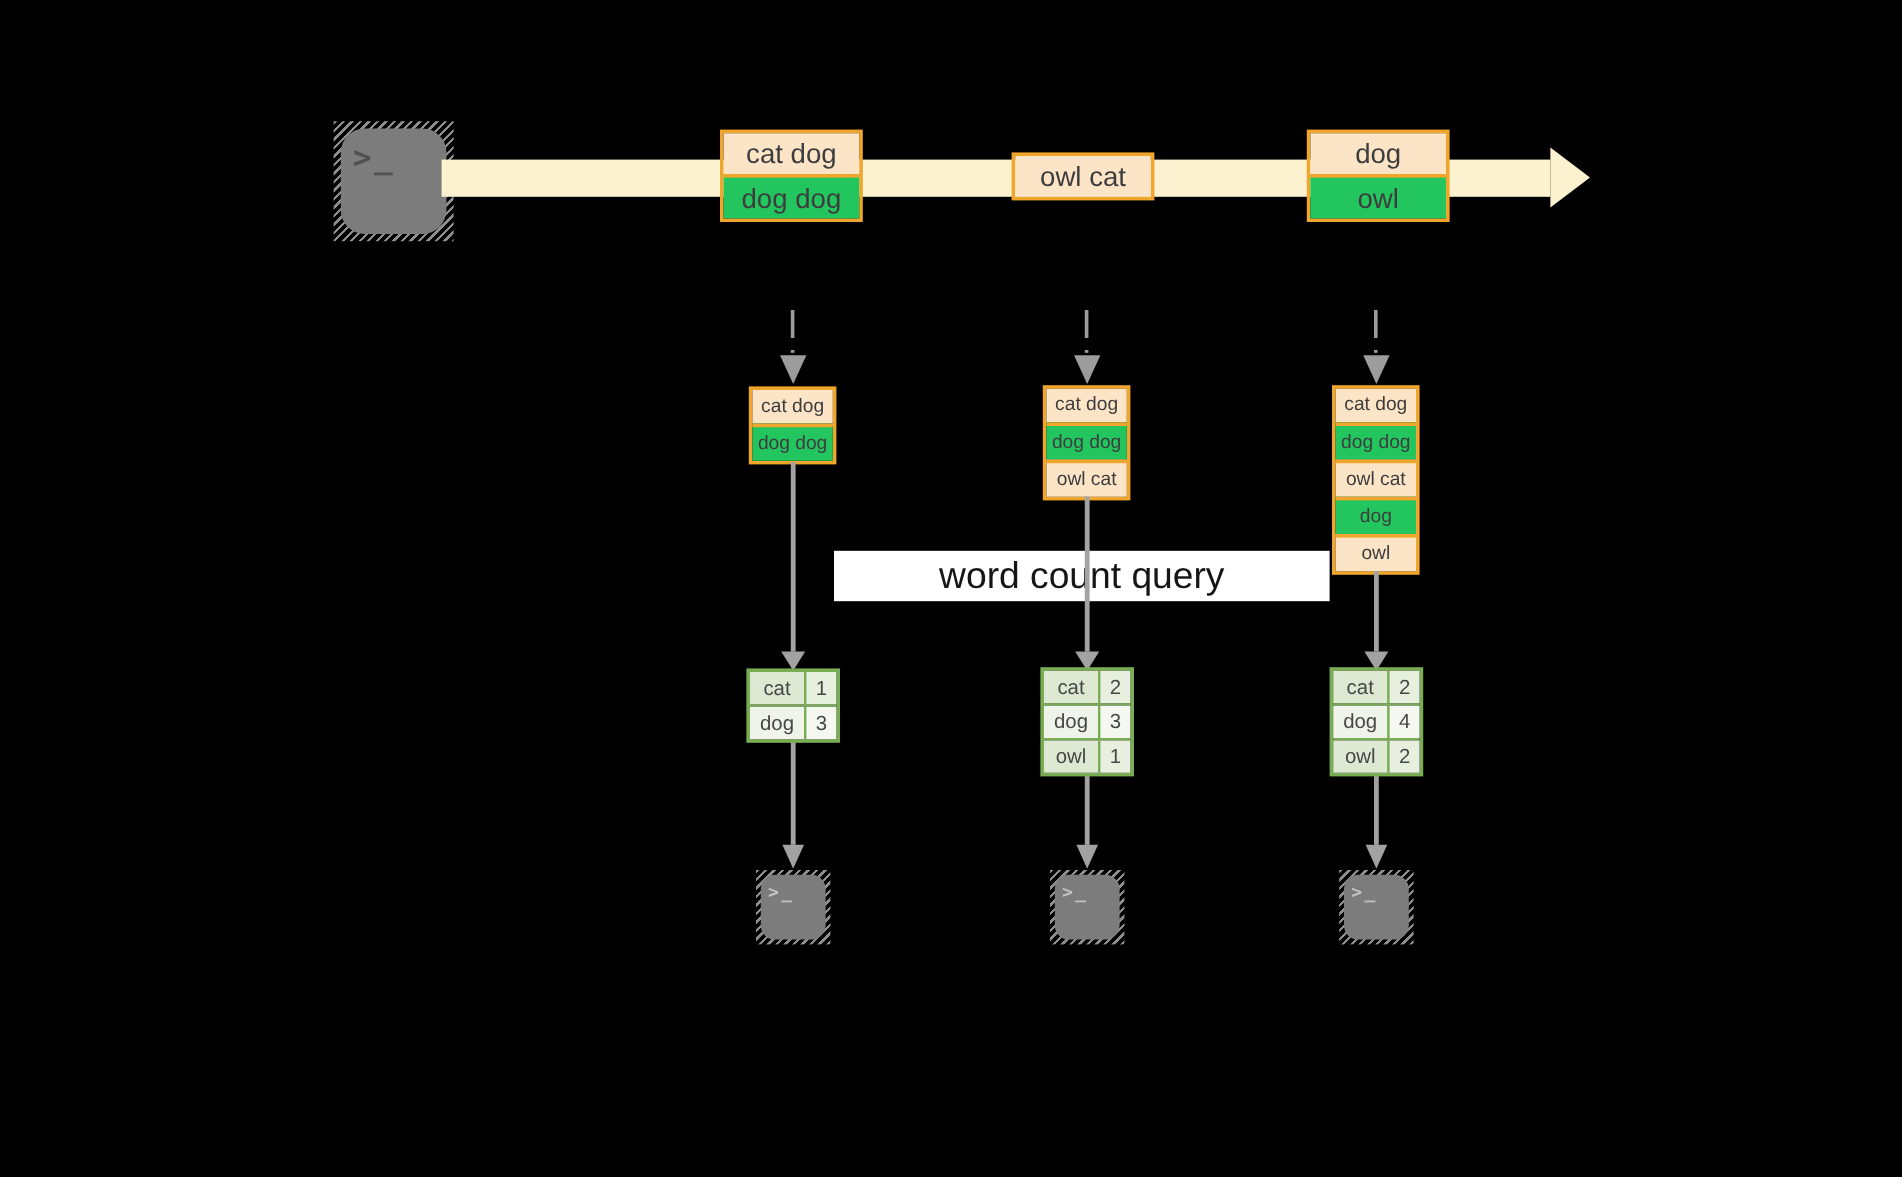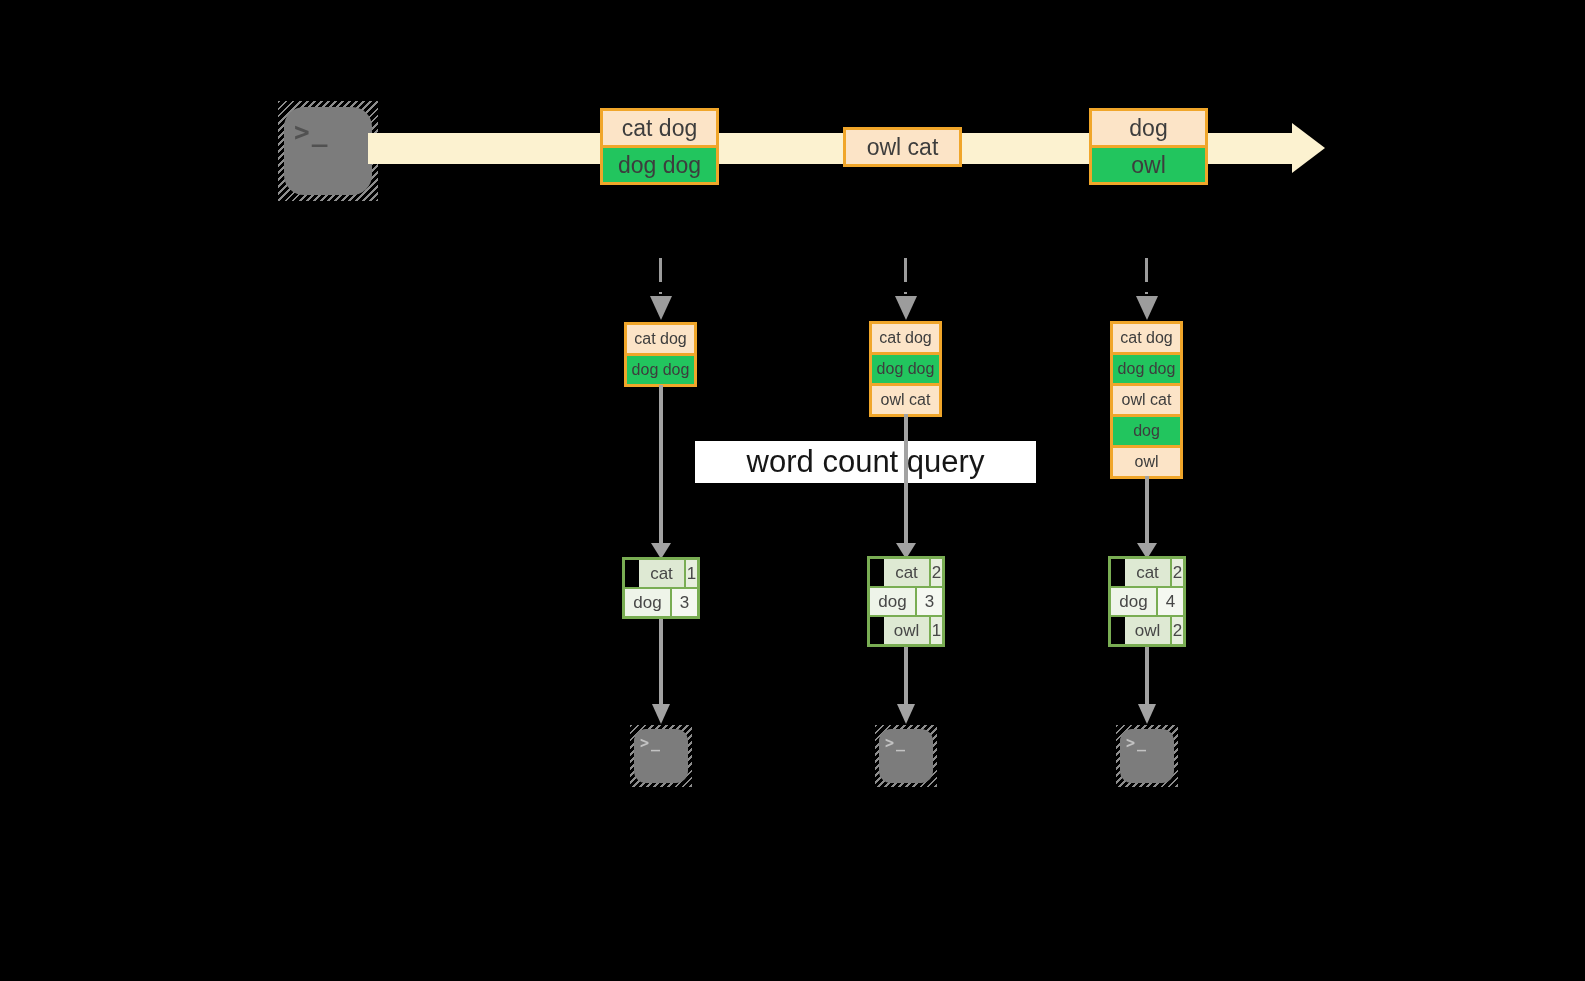--- a/index.html
+++ b/index.html
@@ -45,33 +45,33 @@
   .tri{position:absolute;width:0;height:0;}
   .dash-head{top:296px;border-left:11px solid transparent;border-right:11px solid transparent;
     border-top:24px solid #9c9c9c;}
   .line{position:absolute;width:4px;background:#a2a2a2;z-index:2;}
   .mid-head{top:543px;border-left:10px solid transparent;border-right:10px solid transparent;
     border-top:16px solid #a2a2a2;z-index:2;}
   .bot-head{top:704px;border-left:9px solid transparent;border-right:9px solid transparent;
     border-top:20px solid #a2a2a2;z-index:2;}
 
   
-  .qband{position:absolute;left:695px;top:441px;width:341px;height:42px;background:#ffffff;
+  .qband{position:absolute;left:695px;top:459px;width:413px;height:42px;background:#ffffff;
     display:flex;align-items:center;justify-content:center;z-index:1;text-align:right;}
   .qband span{font-size:31px;font-weight:300;color:#161616;}
 
   
   .wc{position:absolute;width:78px;border:3px solid #79ad53;box-sizing:border-box;z-index:3;}
   .wc-row{display:flex;height:27px;}
   .wc-row + .wc-row{border-top:2px solid #79ad53;}
   .wc-word{width:45px;display:flex;align-items:center;justify-content:center;
            font-size:17px;color:#474747;}
   .wc-count{flex:1;border-left:2px solid #79ad53;display:flex;align-items:center;
             justify-content:center;font-size:17px;color:#474747;}
-  .r-a .wc-word{background:#dee9d3;margin-left:14px;}
+  .r-a .wc-word{background:#dee9d3;}
   .r-a .wc-count{background:#e7efde;}
   .r-b .wc-word{background:#eef4e9;}
   .r-b .wc-count{background:#f5f8f1;}
 </style>
 </head>
 <body>
 
 <div class="canvas">
 
   <div class="term term-lg" style="left:278px;top:101px;">

